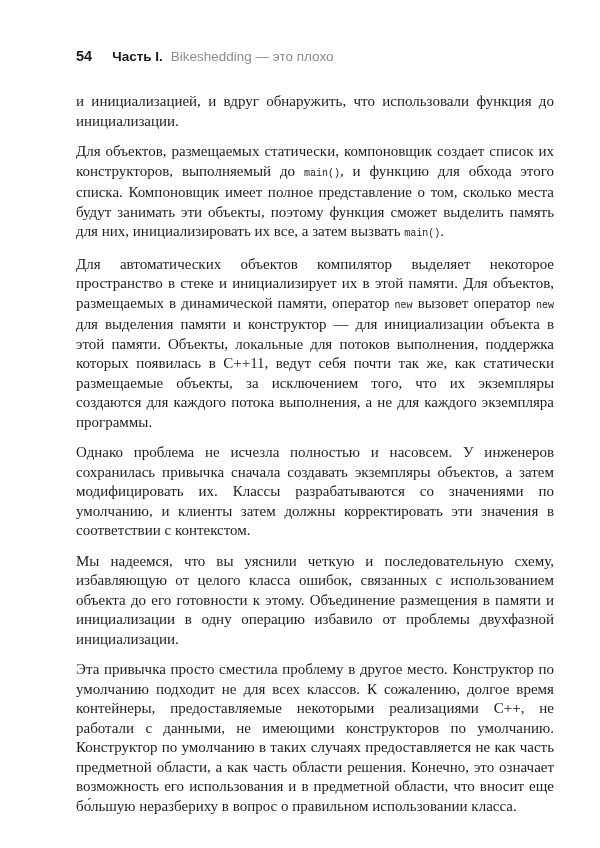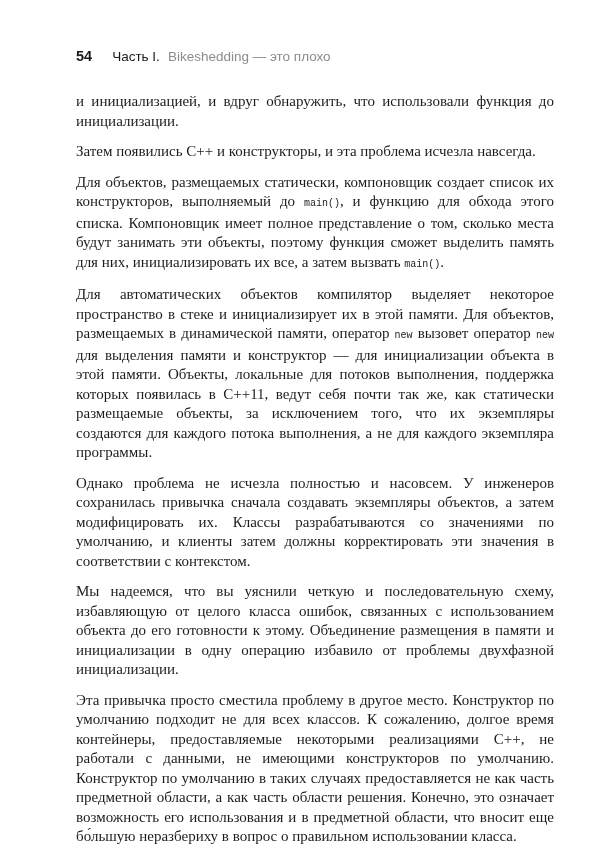--- a/index.html
+++ b/index.html
@@ -24,21 +24,21 @@
     margin-bottom: 28px;
     white-space: nowrap;
   }
   .page-number {
     font-weight: bold;
     color: #1a1a1a;
     font-size: 14.5px;
     margin-right: 20px;
   }
   .part-label {
-    font-weight: normal;
+    font-weight: bold;
     color: #1a1a1a;
     margin-right: 8px;
   }
   .part-title {
     color: #8c8c8c;
     text-align: center;
   }
   .page-body {
     font-family: "Liberation Serif", serif;
     font-size: 15px;
@@ -58,20 +58,19 @@
 <body>
 
 <div class="page">
   <header class="page-header">
     <span class="page-number">54</span>
     <span class="part-label">Часть I.</span>
     <span class="part-title">Bikeshedding — это плохо</span>
   </header>
   <main class="page-body">
       <p><span>и инициализацией, и вдруг обнаружить, что использовали функция до инициализации.</span></p>
-      <p><span>Затем появились C++ и конструкторы, и эта проблема исчезла навсегда.</span></p>
       <p><span>Для объектов, размещаемых статически, компоновщик создает список их конструкторов, выполняемый до </span><span class="mono">main()</span><span>, и функцию для обхода этого списка. Компоновщик имеет полное представление о том, сколько места будут занимать эти объекты, поэтому функция сможет выделить память для них, инициализировать их все, а затем вызвать </span><span class="mono">main()</span><span>.</span></p>
       <p><span>Для автоматических объектов компилятор выделяет некоторое пространство в стеке и инициализирует их в этой памяти. Для объектов, размещаемых в динамической памяти, оператор </span><span class="mono">new</span><span> вызовет оператор </span><span class="mono">new</span><span> для выделения памяти и конструктор — для инициализации объекта в этой памяти. Объекты, локальные для потоков выполнения, поддержка которых появилась в C++11, ведут себя почти так же, как статически размещаемые объекты, за исключением того, что их экземпляры создаются для каждого потока выполнения, а не для каждого экземпляра программы.</span></p>
       <p><span>Однако проблема не исчезла полностью и насовсем. У инженеров сохранилась привычка сначала создавать экземпляры объектов, а затем модифицировать их. Классы разрабатываются со значениями по умолчанию, и клиенты затем должны корректировать эти значения в соответствии с контекстом.</span></p>
       <p><span>Мы надеемся, что вы уяснили четкую и последовательную схему, избавляющую от целого класса ошибок, связанных с использованием объекта до его готовности к этому. Объединение размещения в памяти и инициализации в одну операцию избавило от проблемы двухфазной инициализации.</span></p>
       <p><span>Эта привычка просто сместила проблему в другое место. Конструктор по умолчанию подходит не для всех классов. К сожалению, долгое время контейнеры, предоставляемые некоторыми реализациями C++, не работали с данными, не имеющими конструкторов по умолчанию. Конструктор по умолчанию в таких случаях предоставляется не как часть предметной области, а как часть области решения. Конечно, это означает возможность его использования и в предметной области, что вносит еще бо́льшую неразбериху в вопрос о правильном использовании класса.</span></p>
     </main>
 </div>
 
 </body></html>

